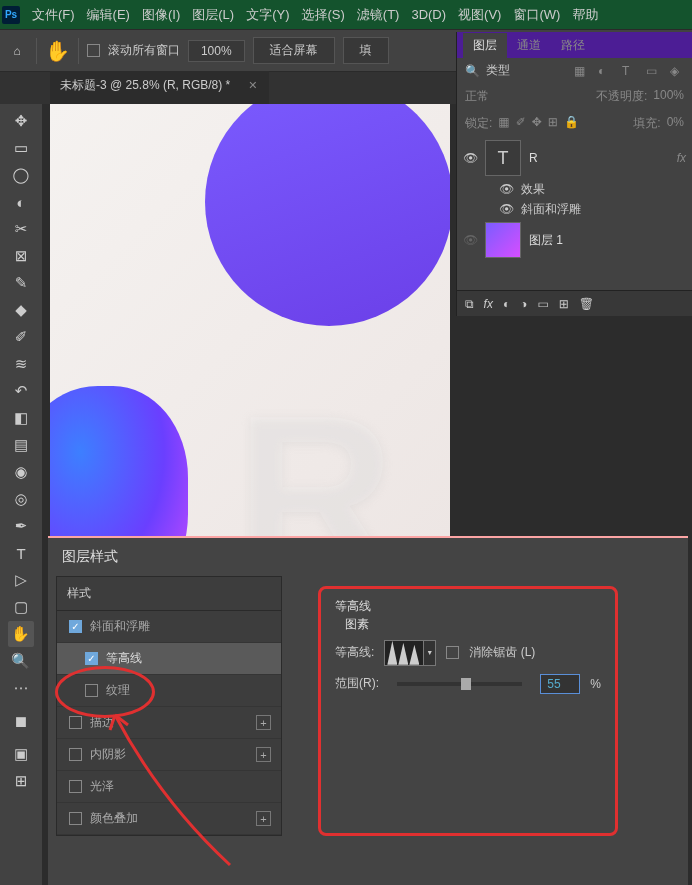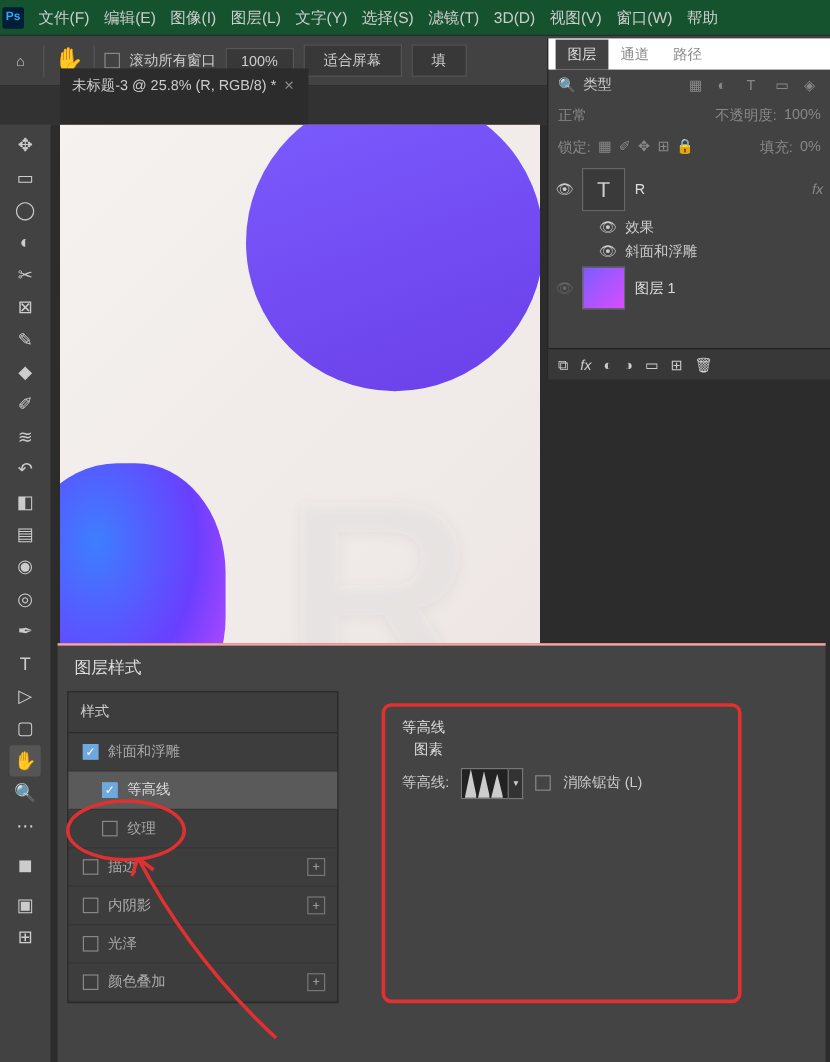--- a/index.html
+++ b/index.html
@@ -7,33 +7,33 @@
 .menubar{background:#14532d;height:30px;display:flex;align-items:center;padding:0 2px;border-bottom:1px solid #2a2a2a;}
 .ps-logo{width:18px;height:18px;background:#001e36;color:#31a8ff;display:flex;align-items:center;justify-content:center;font-weight:bold;font-size:10px;margin-right:6px;border-radius:2px;}
 .menu-item{padding:2px 6px;color:#ccc;cursor:pointer;font-size:13px;}
 .toolbar{background:#424242;height:42px;display:flex;align-items:center;padding:0 6px;gap:8px;border-bottom:1px solid #2a2a2a;}
 .home-icon{width:22px;height:22px;display:flex;align-items:center;justify-content:center;}
 .hand-icon{color:#ccc;font-size:20px;}
 .cb{width:13px;height:13px;border:1px solid #888;display:inline-block;vertical-align:middle;}
 .zoom{background:#383838;padding:3px 12px;border:1px solid #555;}
 .fit-btn{background:#383838;padding:4px 16px;border:1px solid #555;}
 .tabbar{background:#323232;height:32px;display:flex;align-items:end;padding-left:50px;}
-.doc-tab{background:#2c2c2c;padding:6px 12px 24px 10px;color:#ccc;display:flex;align-items:center;gap:6px;font-size:12px;}
+.doc-tab{background:#2c2c2c;padding:6px 12px 10px 10px;color:#ccc;display:flex;align-items:center;gap:18px;font-size:12px;}
 .close-x{color:#888;font-size:11px;}
 .main{display:flex;height:calc(100% - 96px);}
 .left-tools{width:42px;background:#424242;display:flex;flex-direction:column;align-items:center;padding-top:4px;gap:1px;}
 .tool{width:26px;height:26px;display:flex;align-items:center;justify-content:center;color:#ccc;font-size:15px;border-radius:2px;}
 .tool.active{background:#555;}
 .canvas-area{flex:1;position:relative;background:#2c2c2c;}
 .canvas{position:absolute;left:8px;top:0;width:400px;height:438px;background:linear-gradient(135deg,#f5f2f0,#ede6e4);overflow:hidden;}
 .circle{position:absolute;width:248px;height:248px;border-radius:50%;background:linear-gradient(160deg,#7b5cff,#6b3fe8);left:155px;top:-26px;}
 .blob{position:absolute;width:180px;height:220px;background:radial-gradient(ellipse at 40% 30%,#3d7fff 0%,#6a3fff 55%,#d64eff 100%);border-radius:60% 50% 50% 60%;left:-42px;top:282px;}
 .letter-r{position:absolute;left:186px;top:264px;font-size:220px;font-weight:bold;color:rgba(255,255,255,0.15);font-family:Arial;text-shadow:0 2px 10px rgba(200,200,200,0.3);}
 .right-panel{position:absolute;right:0;top:32px;width:236px;background:#424242;border-left:1px solid #222;}
-.panel-tabs{display:flex;height:26px;background:#ffffff;align-items:center;padding-left:6px;gap:0;}
+.panel-tabs{display:flex;height:26px;background:#4c1d95;align-items:center;padding-left:6px;gap:0;}
 .ptab{padding:4px 10px;color:#888;font-size:12px;}
 .ptab.active{color:#ddd;background:#424242;}
 .panel-row{display:flex;padding:5px 8px;gap:6px;color:#888;font-size:12px;}
 .panel-search{display:flex;align-items:center;padding:4px 8px;gap:6px;}
 .panel-icons{display:flex;gap:10px;margin-left:auto;}
 .picon{width:14px;height:14px;color:#888;}
 .layer-row{display:flex;align-items:center;padding:3px 6px;gap:8px;}
 .eye{width:14px;color:#ccc;}
 .layer-thumb{width:36px;height:36px;border:1px solid #666;display:flex;align-items:center;justify-content:center;background:#3a3a3a;font-size:18px;}
 .layer-name{color:#ddd;}
@@ -246,20 +246,28 @@
         <span>等高线:</span>
         <div style="display:flex">
           <div class="contour-thumb">
               <span class="t3"></span>
             </div>
           <div class="dd-arrow">▾</div>
         </div>
         <span class="chk"></span>
         <span>消除锯齿 (L)</span>
       </div>
+      <div class="cp-row">
+        <span>范围(R):</span>
+        <div class="slider">
+            <div class="slider-handle"></div>
+          </div>
+        <div class="num-input">55</div>
+        <span>%</span>
+      </div>
     </div>
   </div>
 </div>
 
 <div class="red-circle" style="left:55px;top:666px;width:100px;height:52px;"></div>
 <svg class="arrow-line" style="left:100px;top:700px;width:140px;height:170px;">
   <path d="M 130 165 Q 60 100 15 15" stroke="#e03030" stroke-width="3" fill="none"></path>
   <path d="M 15 15 L 10 30 M 15 15 L 28 25" stroke="#e03030" stroke-width="3" fill="none"></path>
 </svg>
 

